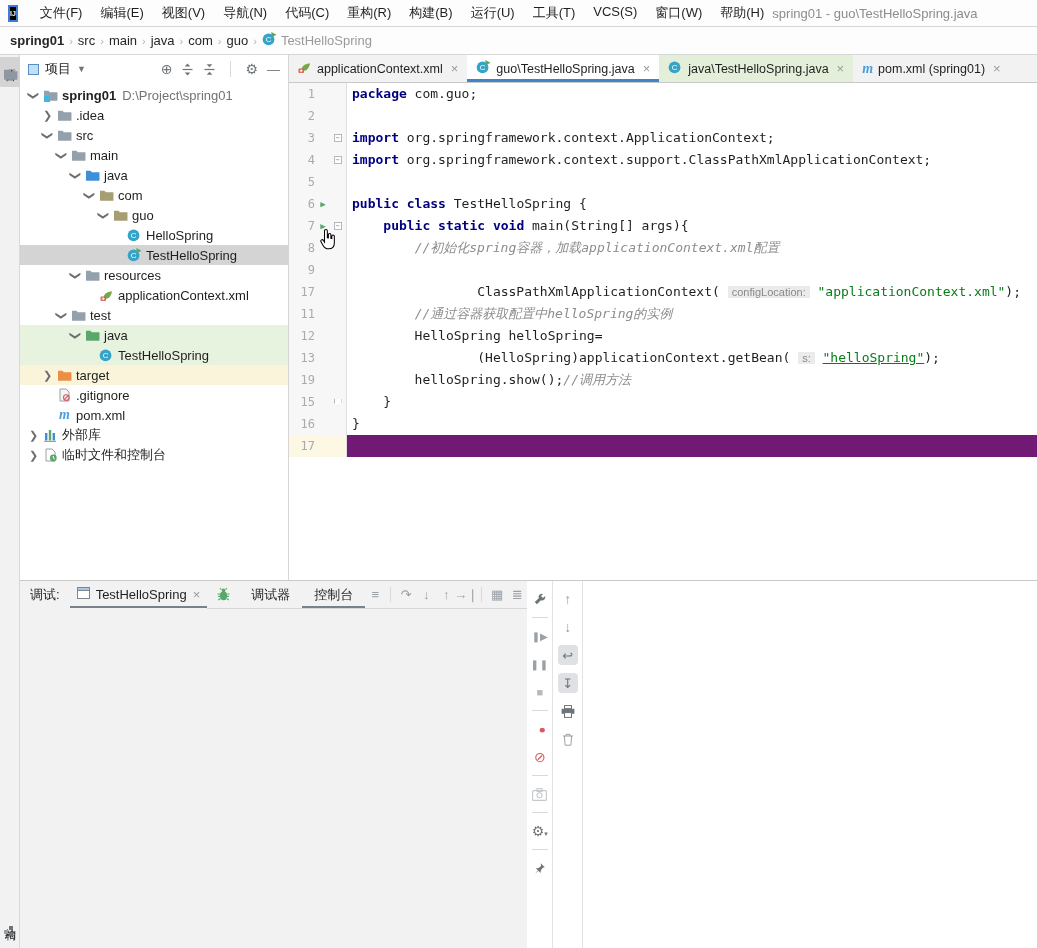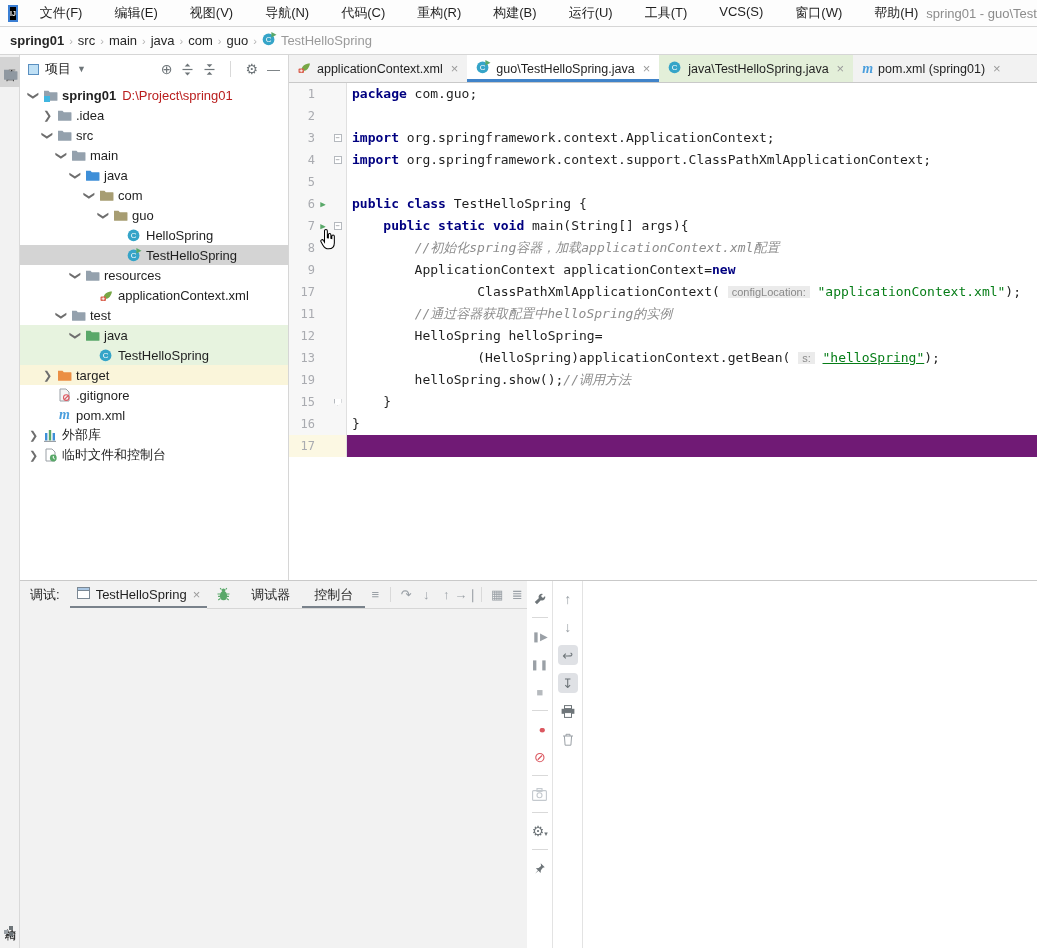--- a/index.html
+++ b/index.html
@@ -2,21 +2,21 @@
 <html><head>
 <meta charset="utf-8">
 <style>
   *{margin:0;padding:0;box-sizing:border-box}
   html,body{width:1037px;height:948px;overflow:hidden}
   body{font-family:"Liberation Sans",sans-serif;font-size:13px;color:#1f1f1f;background:#f2f2f2;position:relative}
 
   
   .titlebar{height:27px;background:#fdfdfd;border-bottom:1px solid #d6d6d6;display:flex;align-items:center;padding-left:8px}
   .logo{width:17px;height:17px;background:#000;border:2px solid #3b7fd4;color:#fff;font-size:7px;font-weight:bold;display:flex;align-items:center;justify-content:center;margin-right:14px;letter-spacing:0}
-  .menus{display:flex;gap:16px}
+  .menus{display:flex;gap:2px}
   .menu-item{padding:2px 8px;white-space:nowrap;cursor:default}
   .win-title{margin-left:auto;margin-right:128px;color:#8c8c8c;white-space:nowrap}
   .breadcrumb{height:28px;background:#fdfdfd;border-bottom:1px solid #d6d6d6;display:flex;align-items:center;padding-left:10px;gap:2px;white-space:nowrap}
   .bc-item{color:#262626}
   .bc-item.first{font-weight:bold}
   .bc-sep{color:#b3b3b3;font-size:11px;margin:0 3px}
   .bc-class{color:#9a9a9a;display:flex;align-items:center;gap:4px}
 
   
   .content{display:flex;height:893px}
@@ -39,21 +39,21 @@
   .tree{flex:1;overflow:hidden;padding-top:2px}
   .tree-row{height:20px;display:flex;align-items:center;white-space:nowrap;cursor:default}
   .tree-row.selected{background:#d4d4d4}
   .tree-row.green{background:#e7f3df}
   .tree-row.yellow{background:#faf5da}
   .chev{width:15px;flex:none;text-align:center;color:#6e6e6e;font-size:11px;display:inline-flex;justify-content:center}
   .chev.open{transform:rotate(90deg)}
   .ticon{width:19px;flex:none;display:inline-flex;justify-content:center;align-items:center}
   .tlabel{margin-left:2px}
   .tlabel.bold{font-weight:bold}
-  .textra{color:#b91c1c;margin-left:6px}
+  .textra{color:#737373;margin-left:6px}
 
   
   .editor{flex:1;display:flex;flex-direction:column;background:#fff;min-width:0}
   .tabbar{height:28px;flex:none;display:flex;background:#f2f2f2;border-bottom:1px solid #c9c9c9}
   .tab{display:flex;align-items:center;gap:5px;padding:0 9px;font-size:12.5px;white-space:nowrap;cursor:default}
   .tab.sel{background:#fff;box-shadow:inset 0 -3px 0 #4083c9}
   .tab.tint{background:#e3efd9}
   .tab .close{color:#9a9a9a;font-size:13px;margin-left:3px}
   .code-area{flex:1;overflow:hidden;font-family:"DejaVu Sans Mono",monospace;font-size:13px;line-height:22px;background:#fff}
   .code-line{display:flex;height:22px;align-items:center}
@@ -492,21 +492,20 @@
                 <span class="gfold"></span>
               </div>
               <div class="codetxt"><span class="">        </span><span class="cm">//初始化spring容器，加载applicationContext.xml配置</span></div>
             </div>
             <div class="code-line">
               <div class="gutter">
                 <span class="ln">9</span>
                 <span class="gmark"></span>
                 <span class="gfold"></span>
               </div>
-              <div class="codetxt"><span class="">        ApplicationContext applicationContext=</span><span class="kw">new</span></div>
             </div>
             <div class="code-line">
               <div class="gutter">
                 <span class="ln">17</span>
                 <span class="gmark"></span>
                 <span class="gfold"></span>
               </div>
               <div class="codetxt"><span class="">                ClassPathXmlApplicationContext( </span><span class="hint">configLocation:</span><span class=""> </span><span class="st">"applicationContext.xml"</span><span class="">);</span></div>
             </div>
             <div class="code-line">

